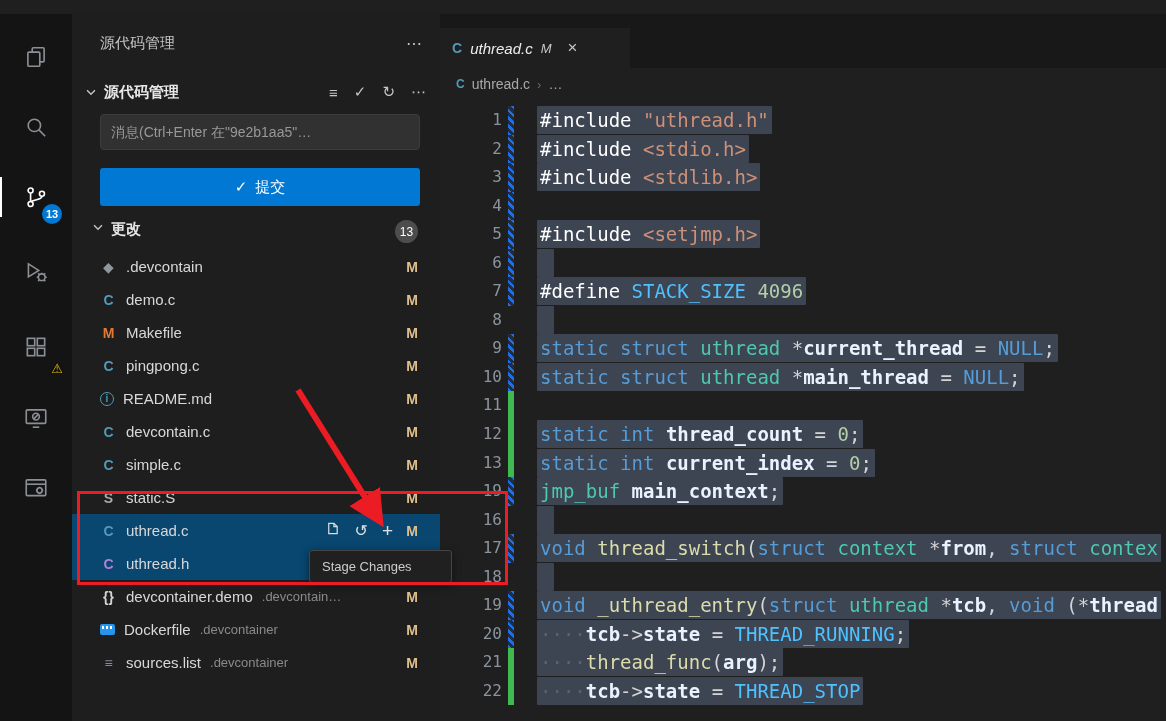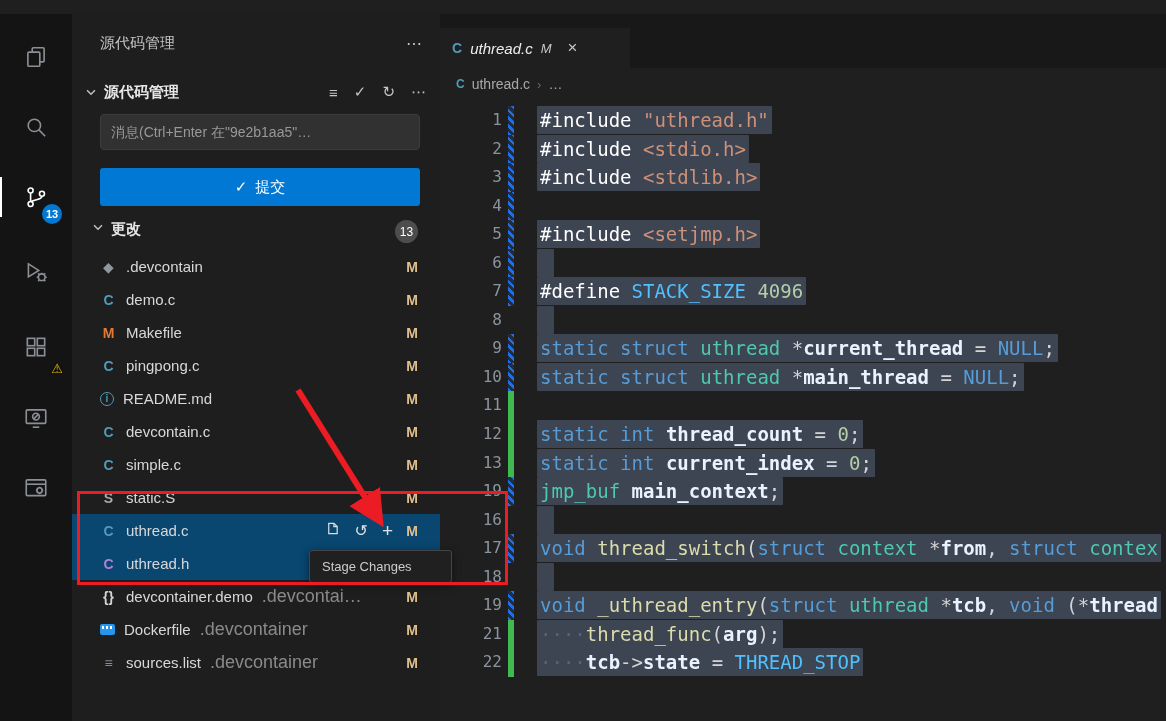--- a/index.html
+++ b/index.html
@@ -55,21 +55,21 @@
   .changes-header { position:absolute; top:206px; left:19px; right:14px; height:30px;
                     display:flex; align-items:flex-start; gap:6px; }
   .changes-label { font-size:15px; font-weight:bold; color:#e7e7e7; margin-right:auto; }
   .count-badge { min-width:23px; height:23px; border-radius:12px; background:#4d4d4d;
                  color:#ffffff; font-size:12px; display:flex; align-items:center;
                  justify-content:center; margin-right:8px; }
   .filelist { position:absolute; top:236px; left:0; right:0; }
   .file-row { height:33px; display:flex; align-items:center; padding:0 22px 0 28px; gap:9px; }
   .file-row.sel { background:#094771; }
   .f-name { font-size:15px; color:#d8d8d8; white-space:nowrap; }
-  .f-desc { font-size:18px; color:#8a8a8a; white-space:nowrap; overflow:hidden;
+  .f-desc { font-size:13px; color:#8a8a8a; white-space:nowrap; overflow:hidden;
             text-overflow:ellipsis; max-width:110px; }
   .f-spacer { flex:1; }
   .f-actions { display:flex; gap:14px; align-items:center; color:#e0e0e0; font-size:16px; }
   .f-badge { width:16px; text-align:right; color:#e2c08d; font-size:14px; font-weight:bold; }
   .f-icon { width:17px; display:inline-flex; justify-content:center; font-size:14px; }
   .f-icon.bold { font-weight:bold; }
   .icon-circle { width:14px; height:14px; border:1.5px solid #519aba; border-radius:50%;
                  color:#519aba; font-size:10px; font-weight:bold; display:inline-flex;
                  align-items:center; justify-content:center; }
   .icon-docker { width:15px; height:11px; background:#2496ed; border-radius:2px;
@@ -403,20 +403,25 @@
         <span class="ln">18</span>
         <span class="gut"></span>
         <div class="code"><span class="selbg">&nbsp;</span></div>
       </div>
       <div class="line">
         <span class="ln">19</span>
         <span class="gut m"></span>
         <div class="code"><span class="selbg"><span class="tk-kw">void</span><span class="tk-pl"> </span><span class="tk-fn">_uthread_entry</span><span class="tk-pl">(</span><span class="tk-kw">struct</span><span class="tk-pl"> </span><span class="tk-type">uthread</span><span class="tk-pl"> *</span><span class="tk-var">tcb</span><span class="tk-pl">, </span><span class="tk-kw">void</span><span class="tk-pl"> (*</span><span class="tk-var">thread</span></span></div>
       </div>
       <div class="line">
+        <span class="ln">20</span>
+        <span class="gut m"></span>
+        <div class="code"><span class="selbg"><span class="tk-ws">····</span><span class="tk-var">tcb</span><span class="tk-pl">-&gt;</span><span class="tk-var">state</span><span class="tk-pl"> = </span><span class="tk-const">THREAD_RUNNING</span><span class="tk-pl">;</span></span></div>
+      </div>
+      <div class="line">
         <span class="ln">21</span>
         <span class="gut a"></span>
         <div class="code"><span class="selbg"><span class="tk-ws">····</span><span class="tk-fn">thread_func</span><span class="tk-pl">(</span><span class="tk-var">arg</span><span class="tk-pl">);</span></span></div>
       </div>
       <div class="line">
         <span class="ln">22</span>
         <span class="gut a"></span>
         <div class="code"><span class="selbg"><span class="tk-ws">····</span><span class="tk-var">tcb</span><span class="tk-pl">-&gt;</span><span class="tk-var">state</span><span class="tk-pl"> = </span><span class="tk-const">THREAD_STOP</span></span></div>
       </div>
     </div>

